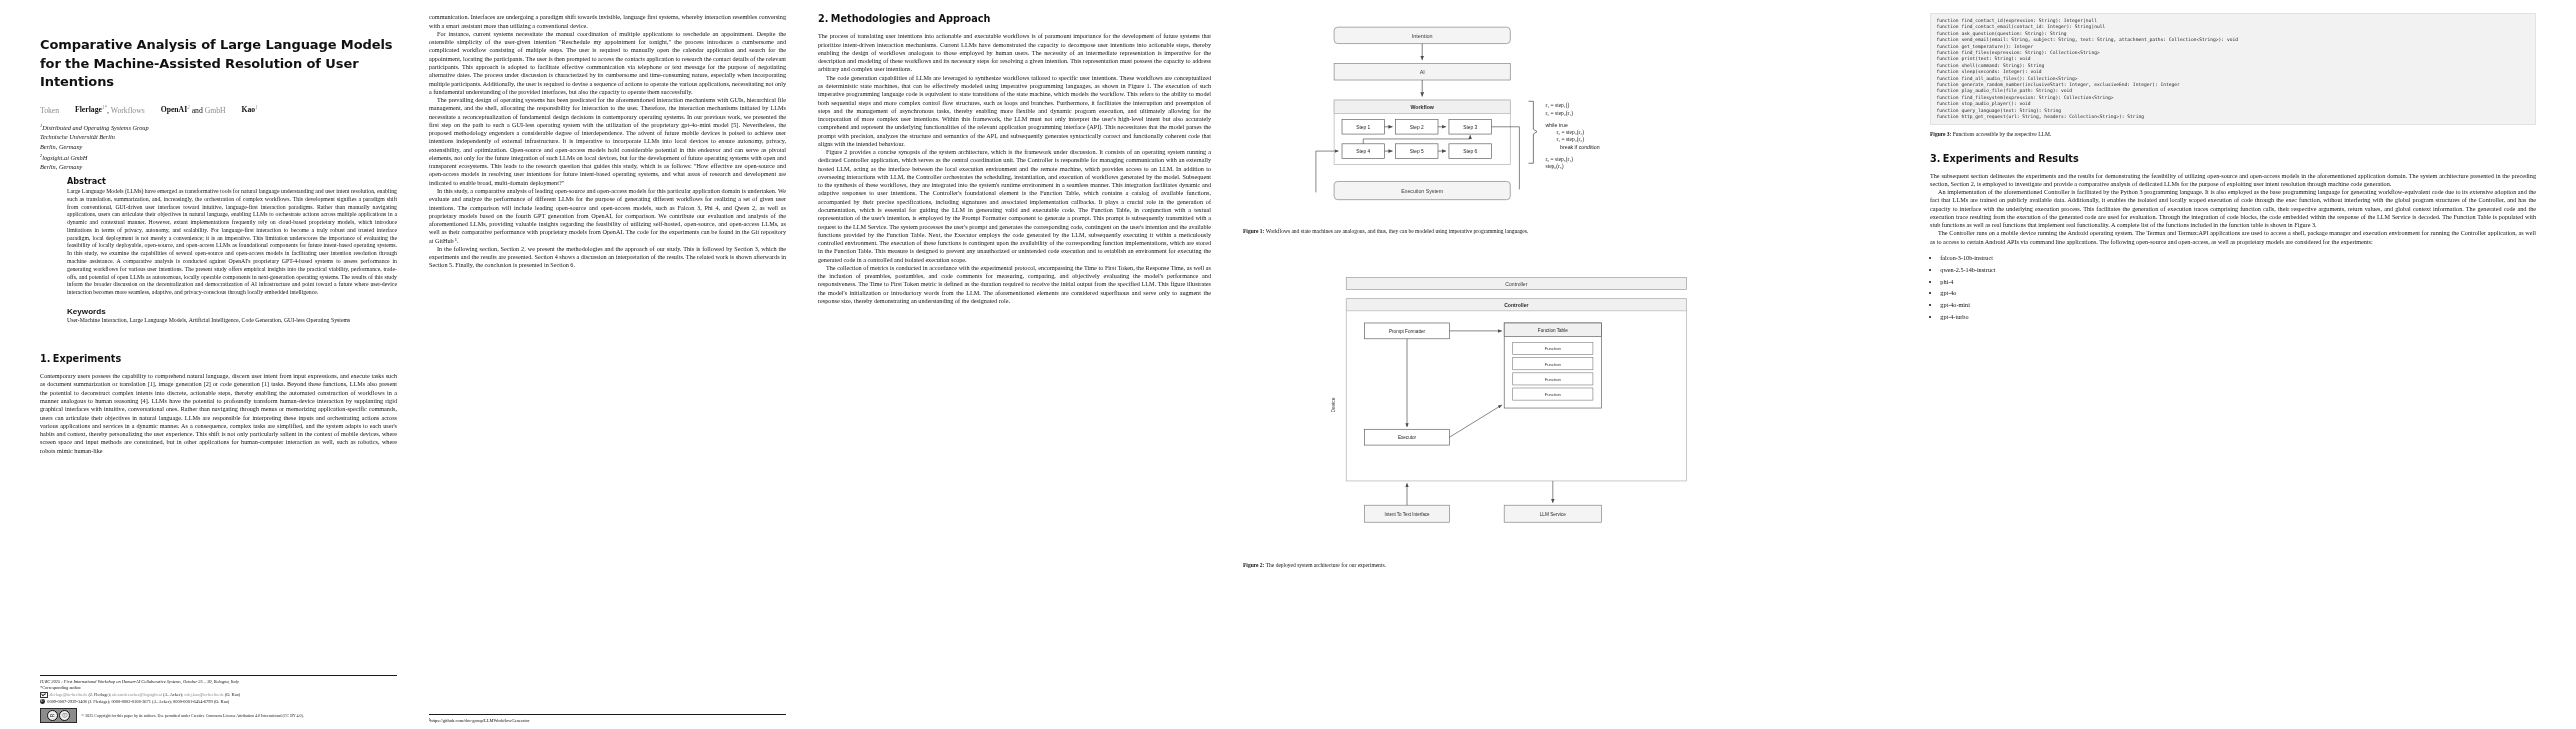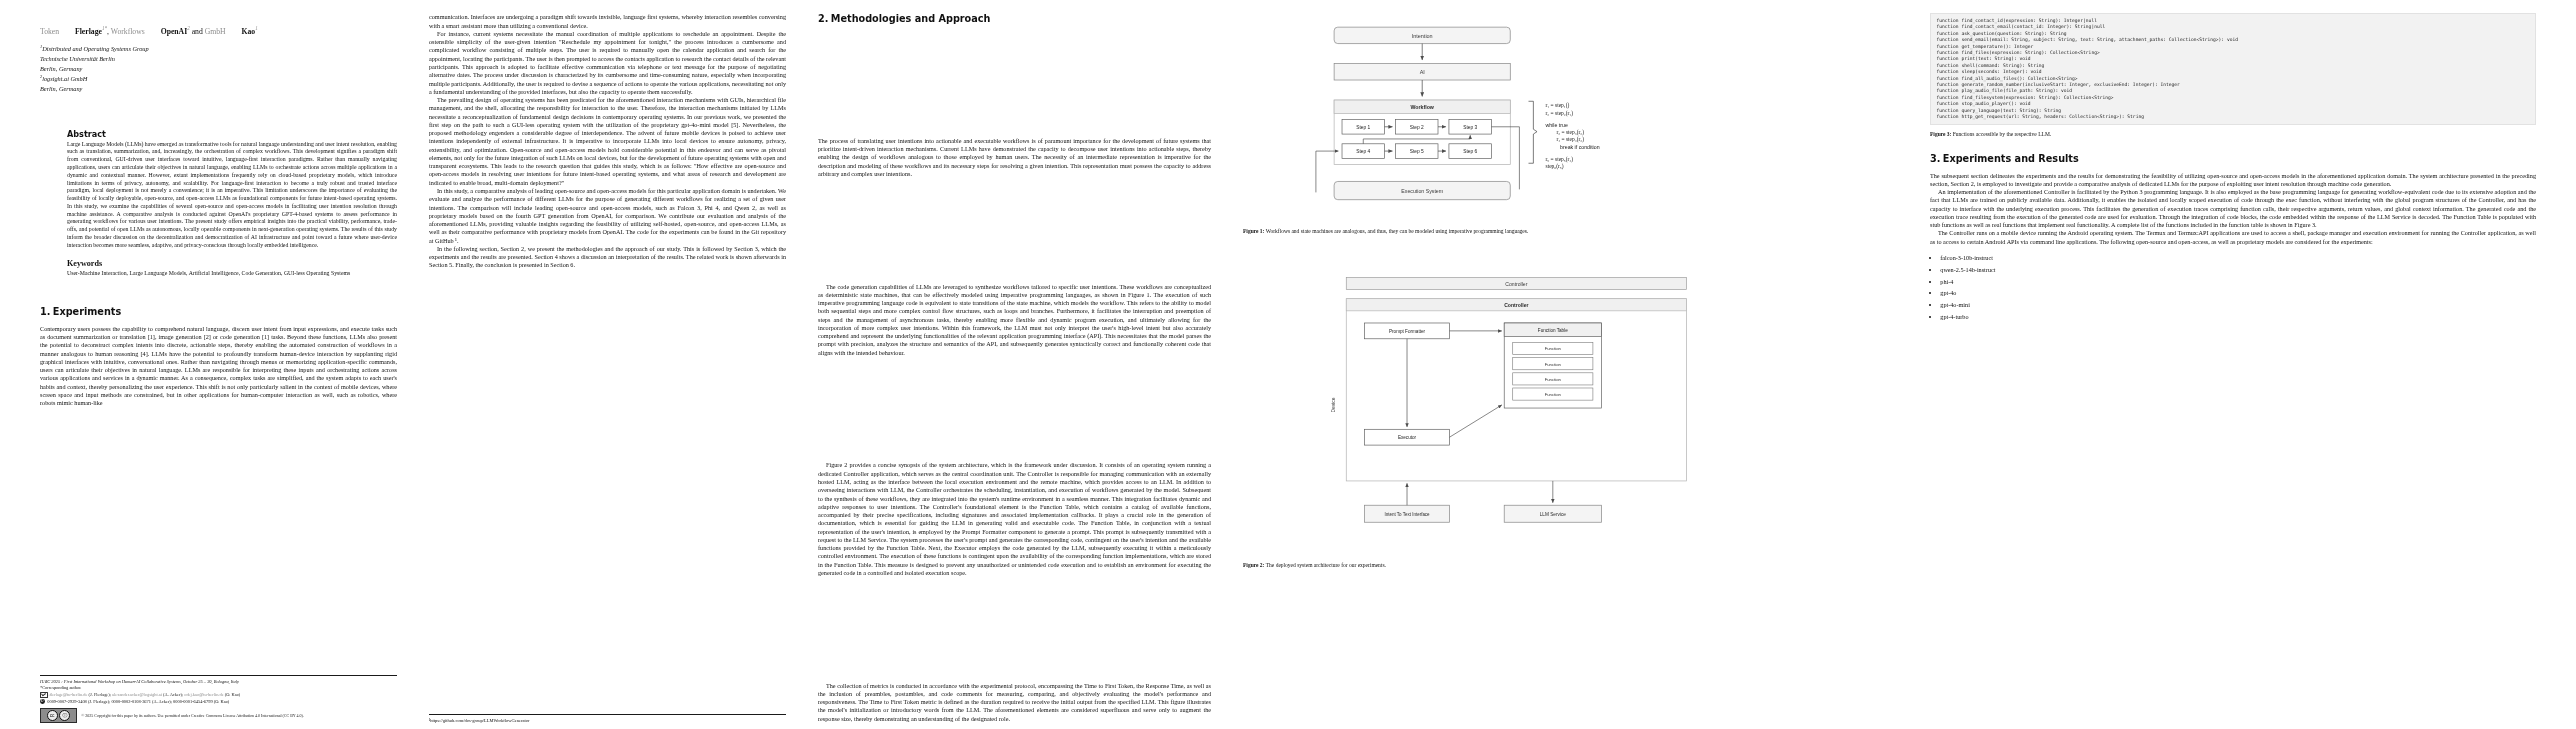--- a/index.html
+++ b/index.html
@@ -15,21 +15,21 @@
     padding:13.4px 24px 6px 24px;
     gap:0px;
   }
   .col{
     box-sizing:border-box;
     padding:0 16px;
     display:flex;flex-direction:column;
   }
   .c1{width:389px;}
   .c2{width:389px;}
-  .c3{width:425px;justify-content:space-between;}
+  .c3{width:425px;}
   .c4{width:687px;}
   .c5{width:638px;}
 
   h1.title{
     font-family:"DejaVu Sans",sans-serif;
     font-weight:bold;
     font-size:13px;
     line-height:1.42;
     margin:23px 0 0 0;
     letter-spacing:-0.1px;
@@ -48,33 +48,33 @@
   .affils{
     margin-top:8.5px;
     font-style:italic;
     font-size:6.3px;
     line-height:1.52;
     color:#111;
   }
   .affils sup{font-size:4.3px;}
   .affils .grp{margin-bottom:1.2px;}
 
-  .abs-wrap{margin-top:34px;padding-left:27px;}
+  .abs-wrap{margin-top:3px;padding-left:27px;}
   .abs-h{
     font-family:"DejaVu Sans",sans-serif;
     font-weight:bold;font-size:8.1px;
     margin:0 0 1.8px 0;
   }
   .abs-b{
     font-size:5.8px;line-height:1.345;
     text-align:justify;
     hyphens:auto;
   }
   .kw-h{
-    font-family:Liberation Serif, serif;
+    font-family:Liberation Sans, sans-serif;
     font-weight:bold;font-size:8.1px;
     margin:9.7px 0 1.8px 0;
   }
   .kw-b{font-size:5.8px;line-height:1.345;}
 
   h2.sec{
     font-family:"DejaVu Sans",sans-serif;
     font-weight:bold;font-size:9.7px;
     margin:28px 0 8px 0;
   }
@@ -165,20 +165,21 @@
 
   .fnlink{font-size:4.5px;border-top:0.5px solid #1a1a1a;margin-top:6px;padding-top:3px;}
   .figblock{display:flex;flex-direction:column;}
 </style>
 </head>
 <body>
 
 <div class="page">
 
   <div class="col c1">
+    <h1 class="title">Comparative Analysis of Large Language Models for the Machine-Assisted Resolution of User Intentions</h1>
 
     <div class="authors">
       <span>Token</span>
       <b>Flerlage</b><sup>1*</sup><span class="plain">,</span>
       <span>Workflows</span>
       <b>OpenAI</b><sup>2</sup>
       <span class="plain">and</span>
       <span>GmbH</span>
       <b>Kao</b><sup>1</sup>
     </div>

